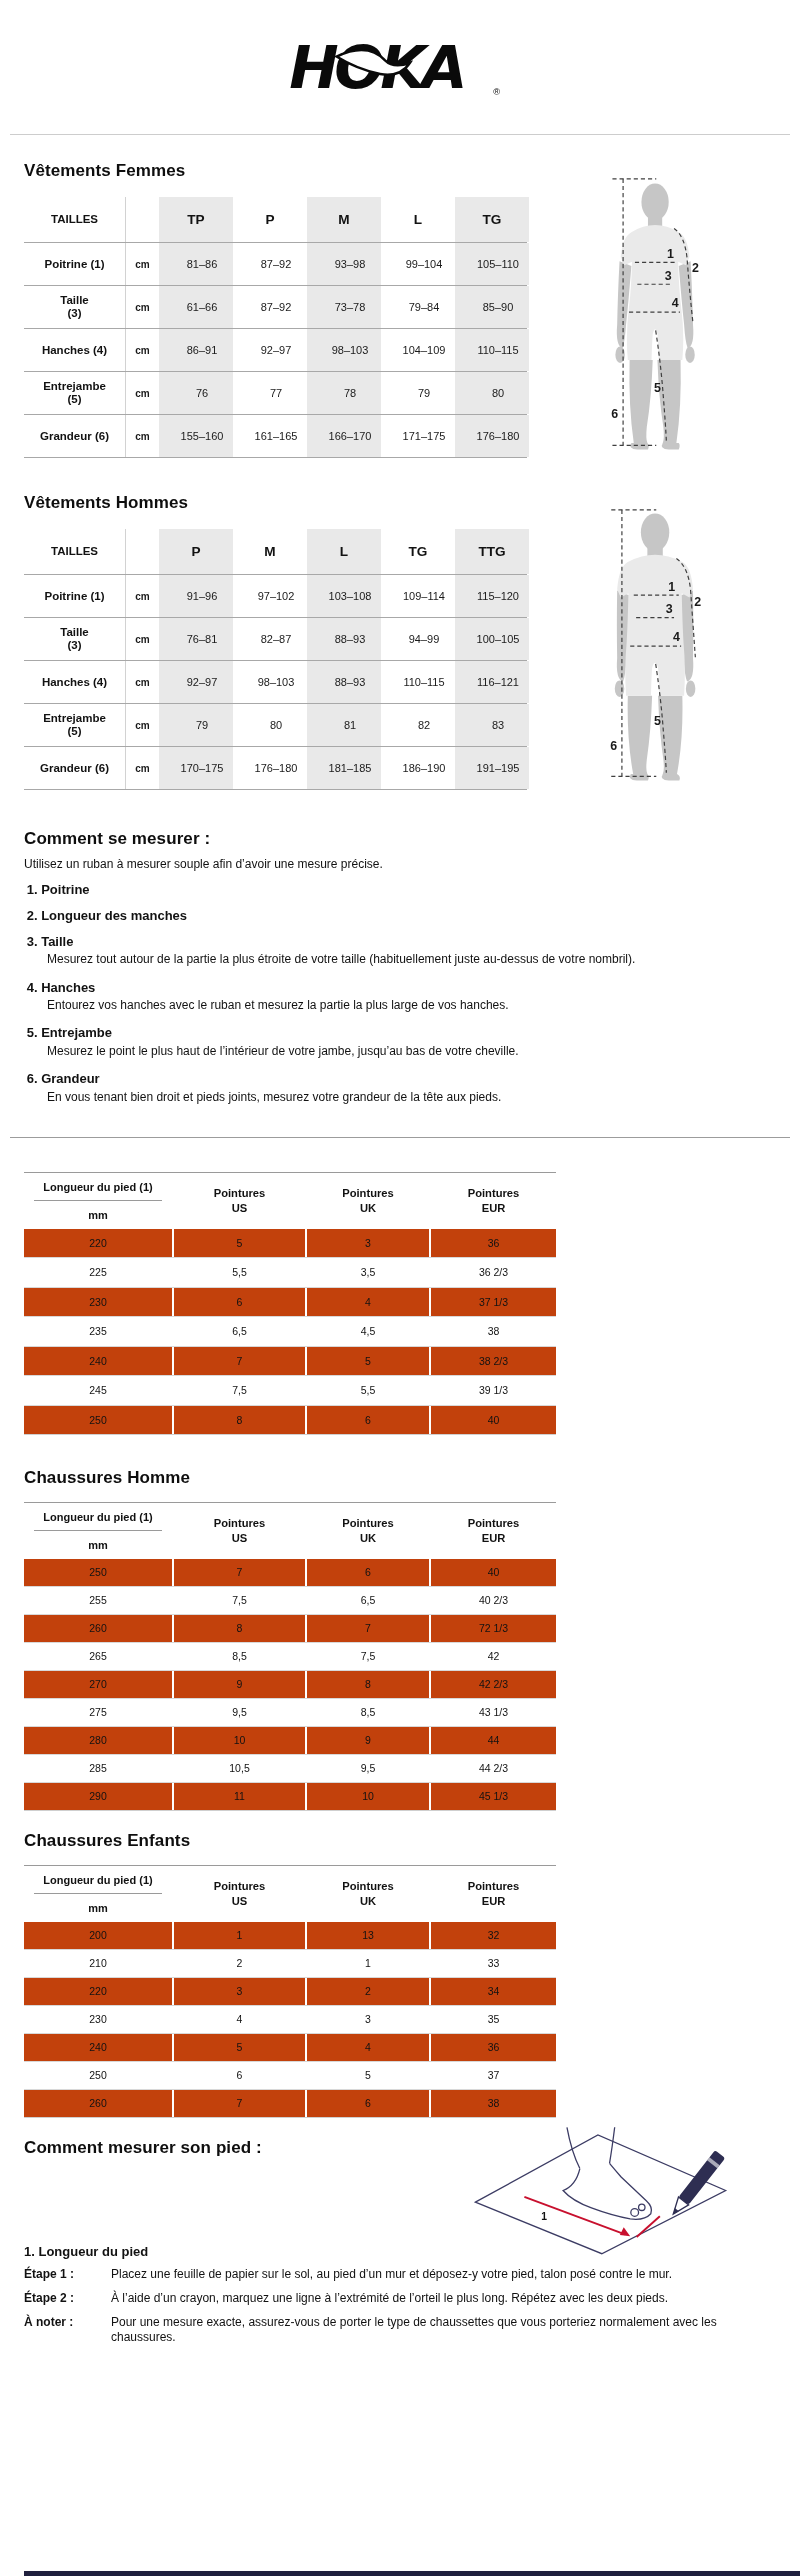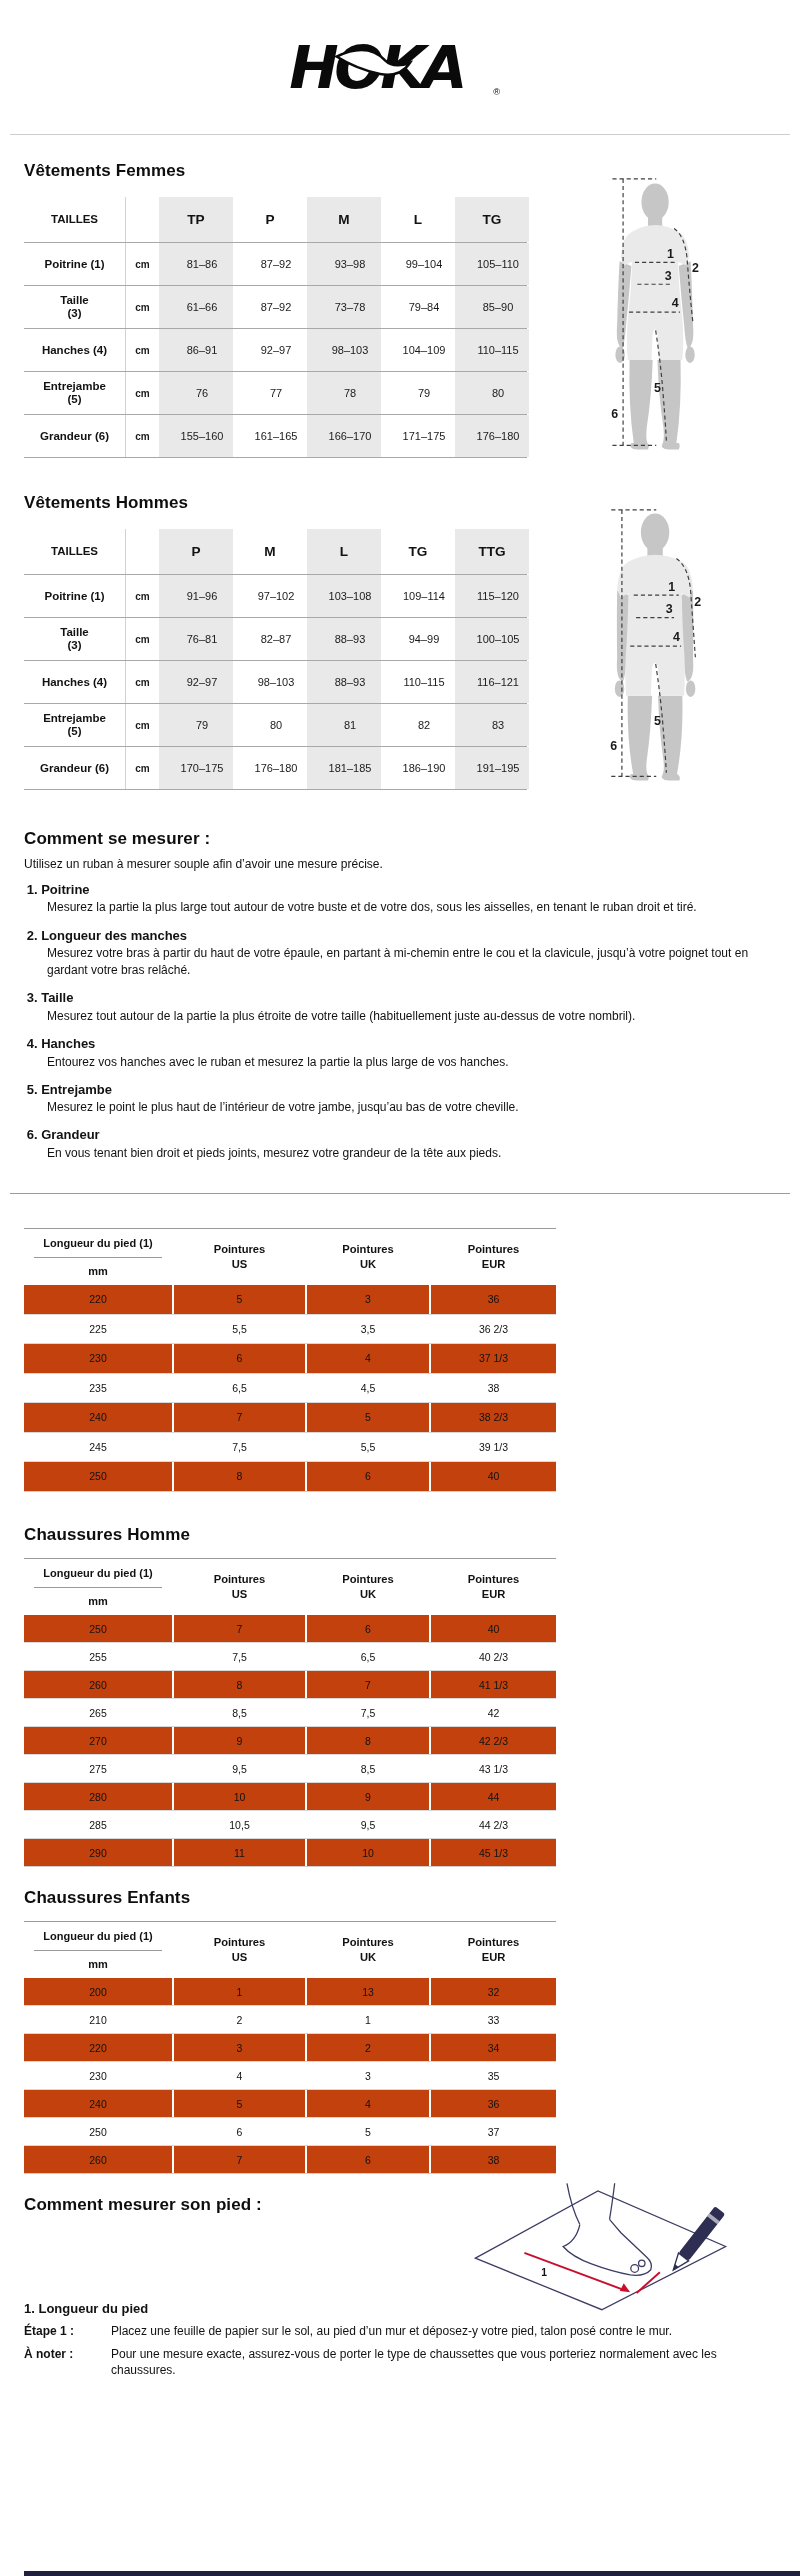--- a/index.html
+++ b/index.html
@@ -300,25 +300,23 @@
       </svg>
     </div>
   </section>
 
   <section class="mguide">
     <h2 class="section-title">Comment se mesurer :</h2>
     <p class="mg-intro">Utilisez un ruban à mesurer souple afin d’avoir une mesure précise.</p>
     <div id="mg-items">
         <div class="mg-item">
           <div class="mg-head"><span>1. </span><span>Poitrine</span></div>
-          <div class="mg-text">Mesurez la partie la plus large tout autour de votre buste et de votre dos, sous les aisselles, en tenant le ruban droit et tiré.</div>
         </div>
         <div class="mg-item">
           <div class="mg-head"><span>2. </span><span>Longueur des manches</span></div>
-          <div class="mg-text">Mesurez votre bras à partir du haut de votre épaule, en partant à mi-chemin entre le cou et la clavicule, jusqu’à votre poignet tout en gardant votre bras relâché.</div>
         </div>
         <div class="mg-item">
           <div class="mg-head"><span>3. </span><span>Taille</span></div>
           <div class="mg-text">Mesurez tout autour de la partie la plus étroite de votre taille (habituellement juste au-dessus de votre nombril).</div>
         </div>
         <div class="mg-item">
           <div class="mg-head"><span>4. </span><span>Hanches</span></div>
           <div class="mg-text">Entourez vos hanches avec le ruban et mesurez la partie la plus large de vos hanches.</div>
         </div>
         <div class="mg-item">
@@ -429,21 +427,21 @@
         <div class="s-row data compact">
           <div class="s-cell">255</div>
           <div class="s-cell">7,5</div>
           <div class="s-cell">6,5</div>
           <div class="s-cell">40 2/3</div>
         </div>
         <div class="s-row data odd compact">
           <div class="s-cell">260</div>
           <div class="s-cell">8</div>
           <div class="s-cell">7</div>
-          <div class="s-cell">41 1/3</div>
+          <div class="s-cell">72 1/3</div>
         </div>
         <div class="s-row data compact">
           <div class="s-cell">265</div>
           <div class="s-cell">8,5</div>
           <div class="s-cell">7,5</div>
           <div class="s-cell">42</div>
         </div>
         <div class="s-row data odd compact">
           <div class="s-cell">270</div>
           <div class="s-cell">9</div>
@@ -569,20 +567,24 @@
         </g>
       </svg>
     </div>
     <h3 class="fg-sub">1. Longueur du pied</h3>
     <div id="steps">
         <div class="step">
           <div class="step-label">Étape 1 :</div>
           <div class="step-text">Placez une feuille de papier sur le sol, au pied d’un mur et déposez-y votre pied, talon posé contre le mur.</div>
         </div>
         <div class="step">
+          <div class="step-label">Étape 2 :</div>
+          <div class="step-text">À l’aide d’un crayon, marquez une ligne à l’extrémité de l’orteil le plus long. Répétez avec les deux pieds.</div>
+        </div>
+        <div class="step">
           <div class="step-label">À noter :</div>
           <div class="step-text">Pour une mesure exacte, assurez-vous de porter le type de chaussettes que vous porteriez normalement avec les chaussures.</div>
         </div>
       </div>
   </section>
 
 </div>
 
 <div class="bottom-bar"></div>
 

